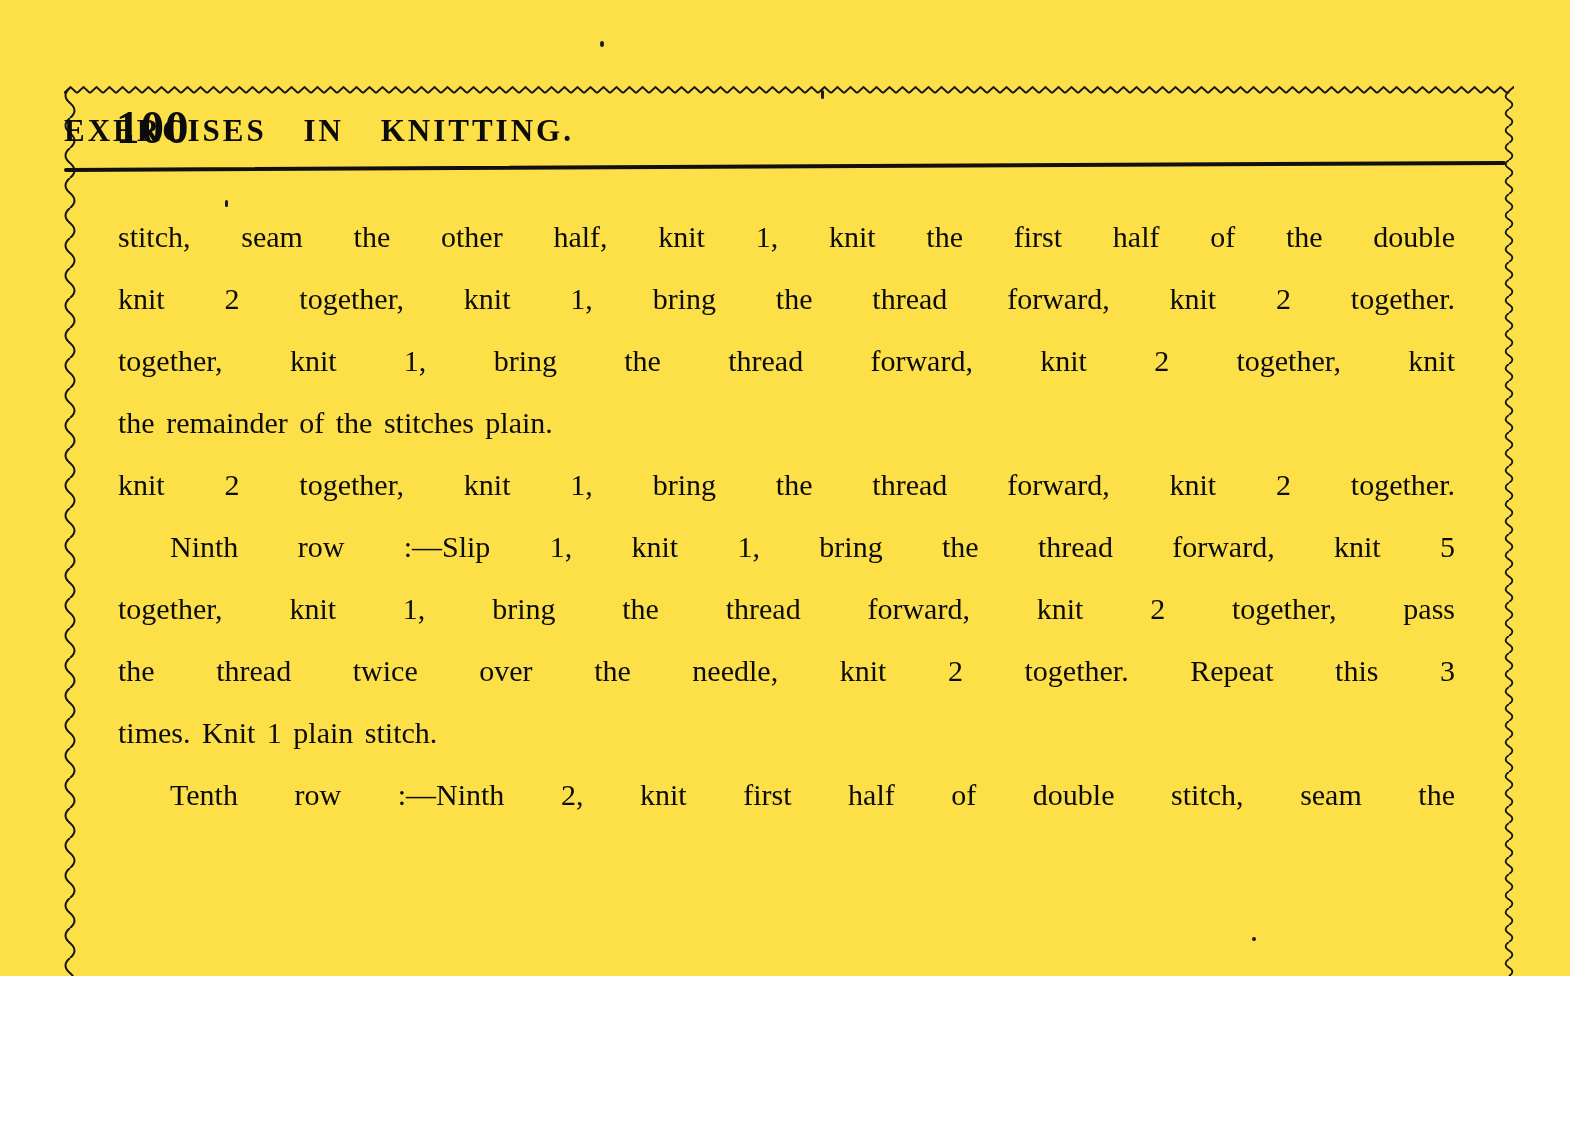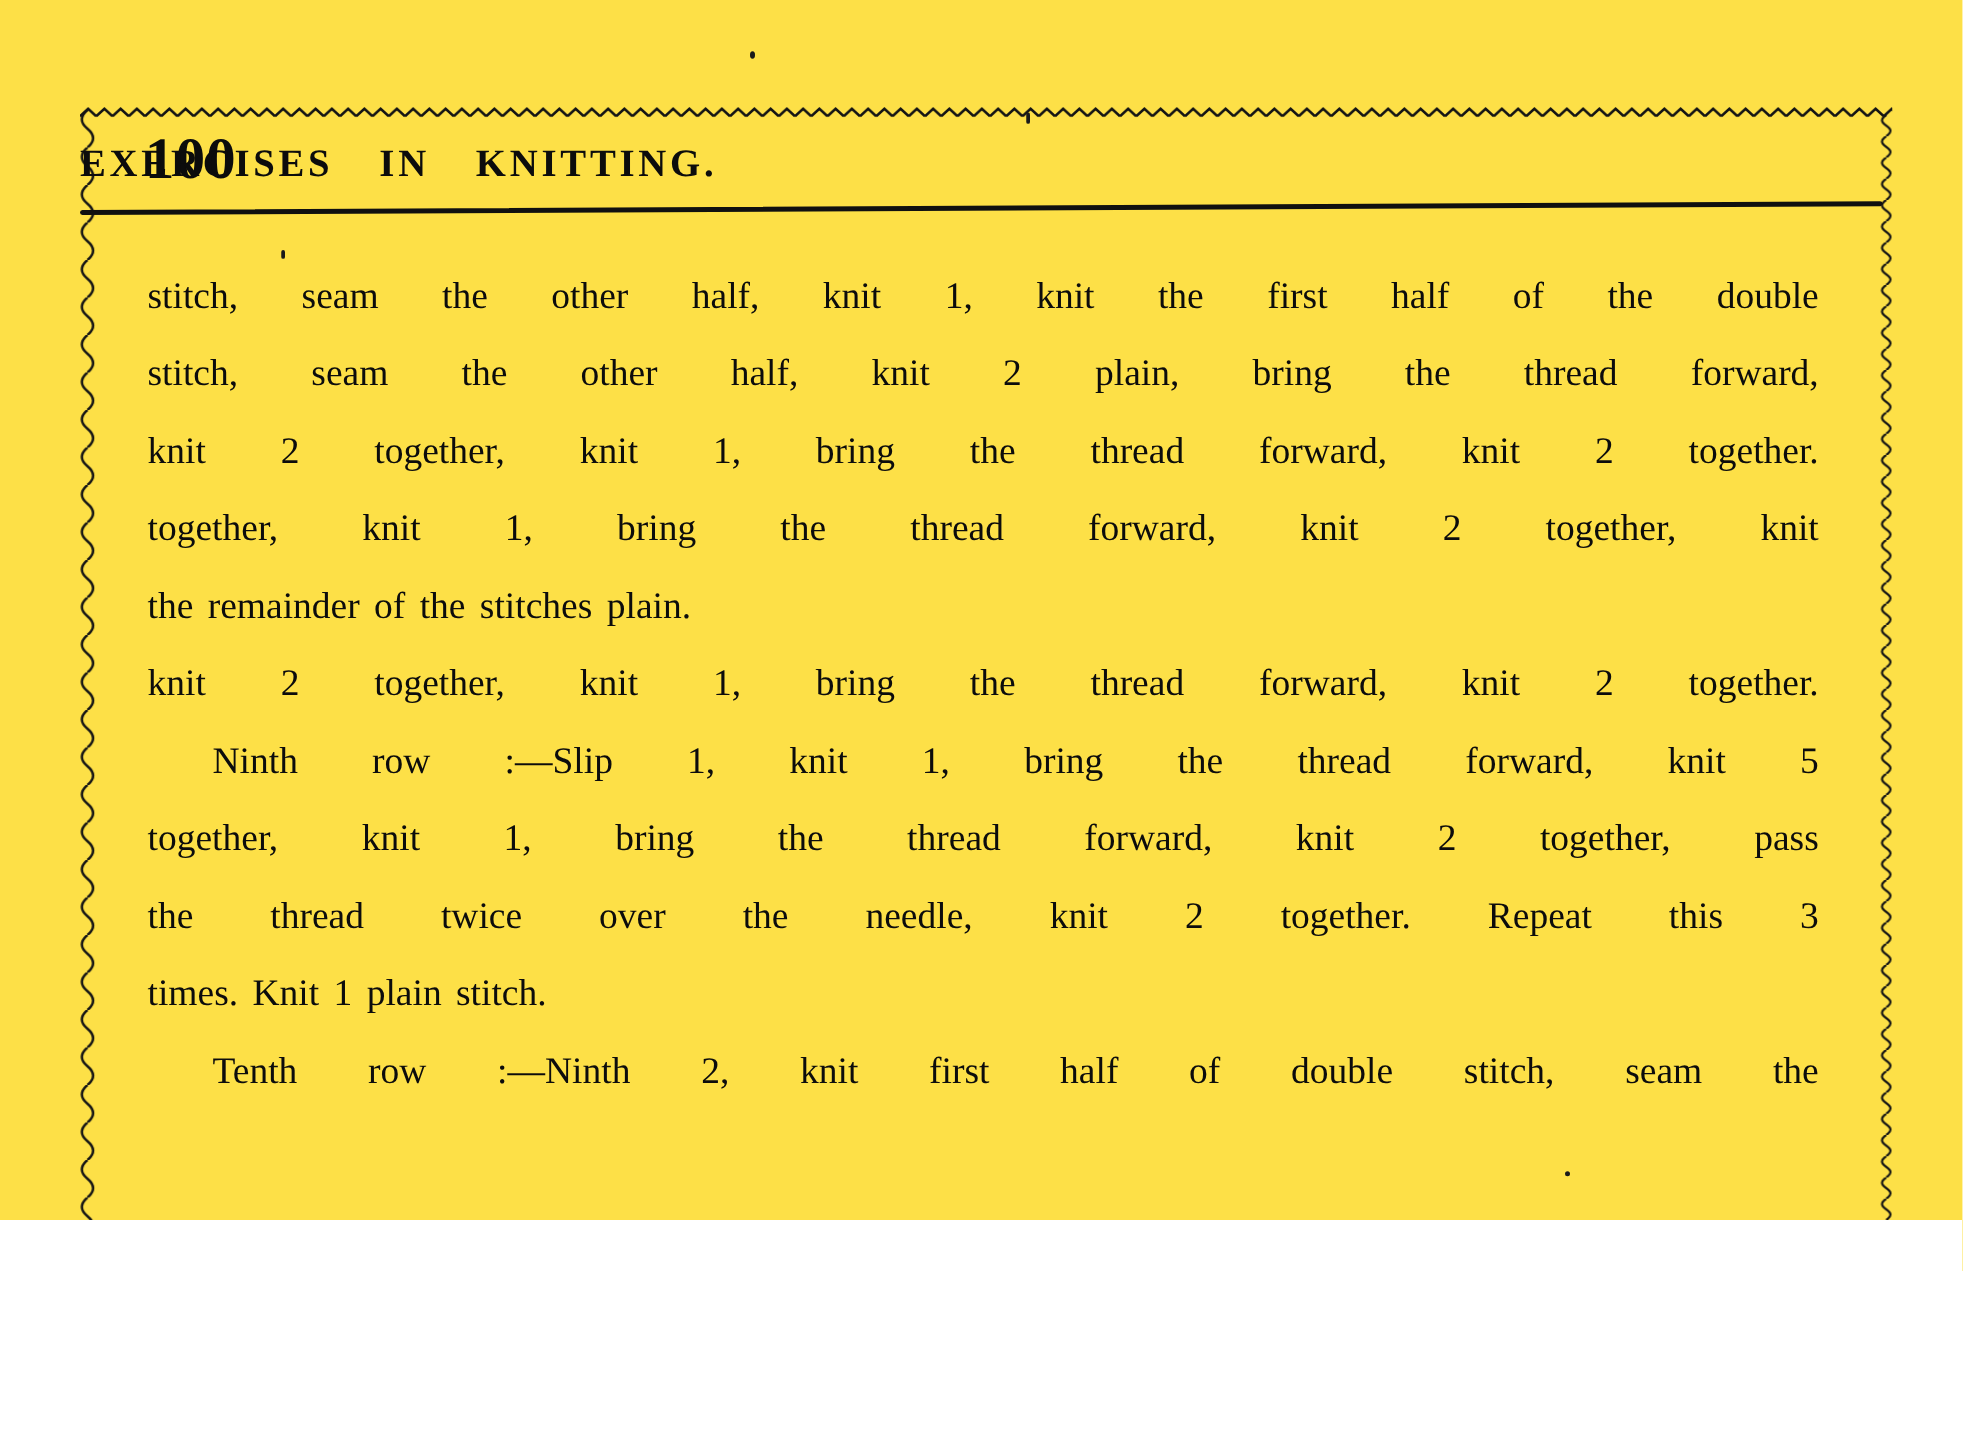--- a/index.html
+++ b/index.html
@@ -141,21 +141,20 @@
   </div>
 
   <div class="page-number">100</div>
   <div class="header-title">EXERCISES IN KNITTING.</div>
   <div class="header-rule"></div>
 
   <div class="body-text">
 
     <p class="para">
       <span class="line" style="display:block">stitch, seam the other half, knit 1, knit the first half of the double</span>
-      <span class="line" style="display:block">stitch, seam the other half, knit 2 plain, bring the thread forward,</span>
       <span class="line" style="display:block">knit 2 together, knit 1, bring the thread forward, knit 2 together.</span>
     </p>
 
     <p class="para">
       <span class="line" style="display:block">together, knit 1, bring the thread forward, knit 2 together, knit</span>
       <span class="line short-last" style="display:block">the remainder of the stitches plain.</span>
     </p>
 
     <p class="para">
       <span class="line" style="display:block">knit 2 together, knit 1, bring the thread forward, knit 2 together.</span>

